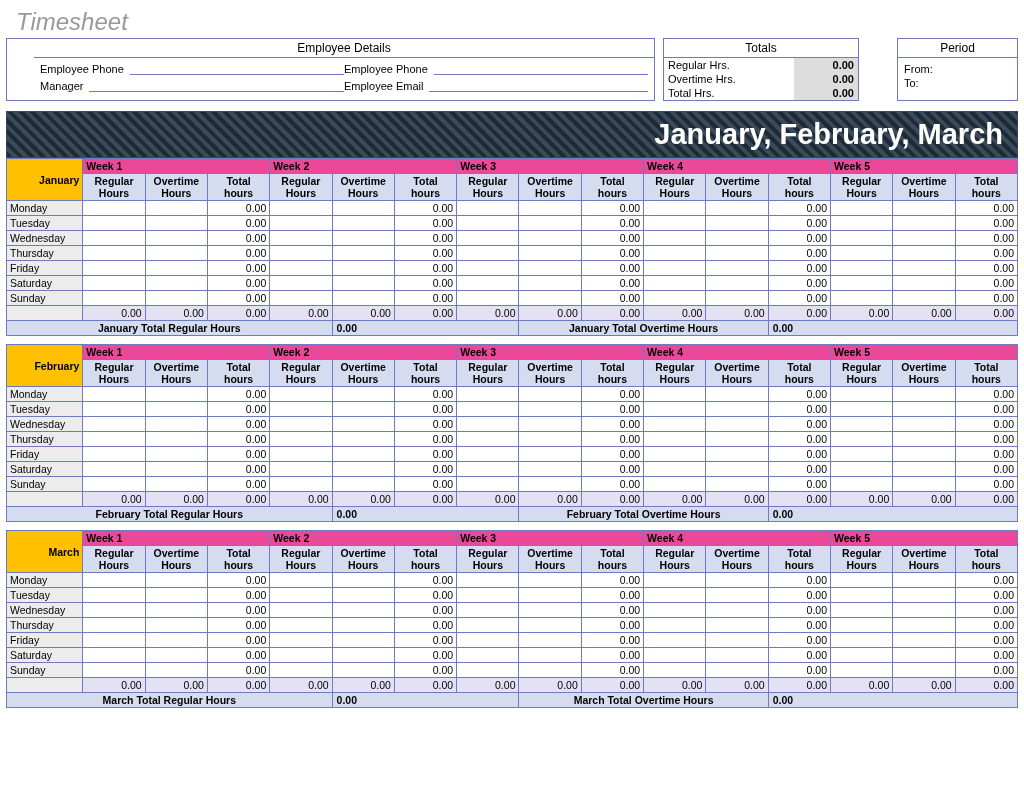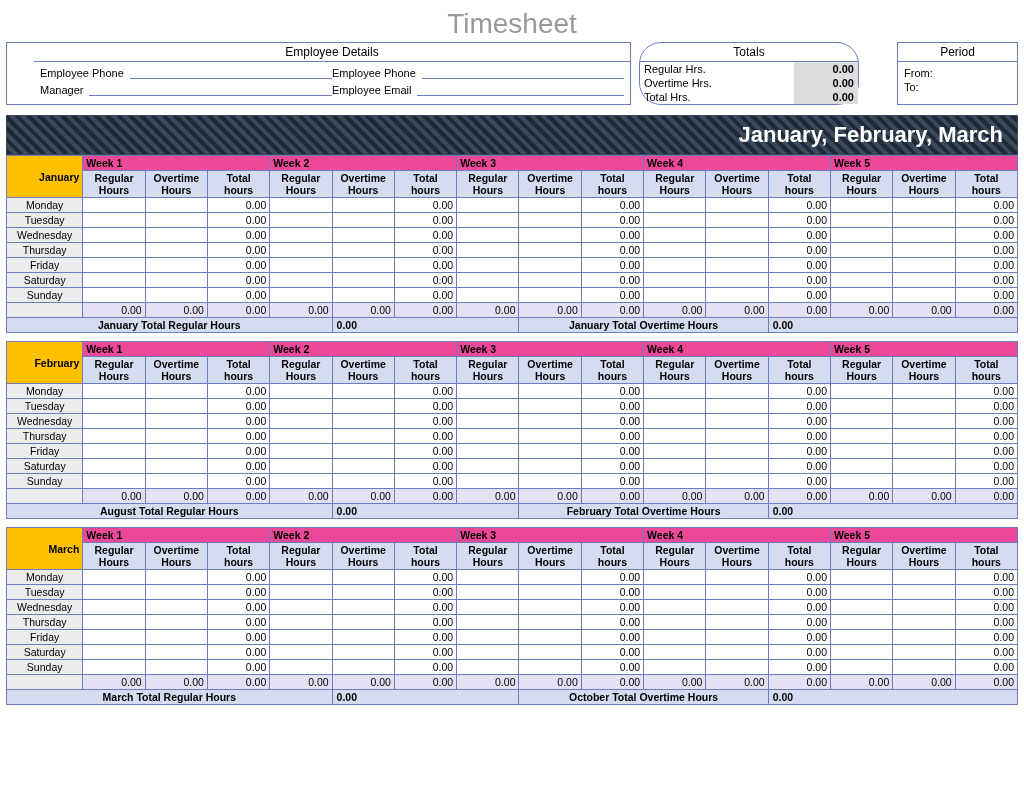--- a/index.html
+++ b/index.html
@@ -6,25 +6,26 @@
     margin: 0;
     padding: 6px;
     font-family: Arial, sans-serif;
     font-size: 11px;
     background: #fff;
     color: #000;
     width: 1024px;
     box-sizing: border-box;
   }
   .title {
-    text-align: center;
-    font-size: 28px;
+    text-align: left;
+    font-size: 24px;
     color: #999;
     padding: 2px 10px;
     font-weight: 400;
+    font-style: italic;
   }
   .top-row {
     display: flex;
     gap: 8px;
     align-items: stretch;
   }
   .box {
     border: 1px solid #6d7bbf;
     box-sizing: border-box;
   }
@@ -33,35 +34,35 @@
     border-bottom: 1px solid #6d7bbf;
     padding: 2px 0;
     font-size: 12px;
   }
   .emp-box { flex: 1; padding-left: 27px; }
   .emp-body { display: flex; padding: 4px 6px; }
   .emp-col { flex: 1; display: flex; flex-direction: column; gap: 4px; }
   .emp-field { display: flex; align-items: flex-end; gap: 6px; }
   .emp-field label { white-space: nowrap; }
   .emp-field .line { flex: 1; border-bottom: 1px solid #6d7bbf; height: 12px; }
-  .totals-box { width: 220px; border-radius: 22px; }
+  .totals-box { width: 196px; }
   .totals-body { display: flex; flex-direction: column; }
   .totals-row { display: flex; }
   .totals-row .lab { flex: 1; padding: 1px 4px; }
   .totals-row .val { width: 56px; text-align: right; padding: 1px 4px; background: #ddd; font-weight: bold; }
   .period-box { width: 121px; margin-left: 30px; }
   .period-body { padding: 4px 6px; }
   .period-body div { padding: 1px 0; }
 
   .banner {
     margin-top: 10px;
     background: #2c3a47;
     background-image: repeating-linear-gradient(45deg, #1e2a36, #1e2a36 4px, #3a4a5a 4px, #3a4a5a 8px);
     color: #fff;
-    font-size: 22px;
+    font-size: 29px;
     font-weight: bold;
     text-align: right;
     padding: 6px 14px;
     border: 1px solid #3a4a5a;
   }
 
   table.month {
     border-collapse: collapse;
     width: 100%;
     table-layout: fixed;
@@ -86,21 +87,21 @@
     text-align: left;
   }
   .sub-head {
     background: #d5dcf0;
     font-weight: bold;
     text-align: center;
     font-size: 10px;
   }
   .day-label {
     background: #ececec;
-    text-align: center;
+    text-align: left;
   }
   .num {
     text-align: right;
   }
   .sum-row td {
     background: #e4e1f5;
     text-align: right;
   }
   .sum-row td.day-corner { background: #ececec; }
   .total-line td {
@@ -558,21 +559,21 @@
           <td>0.00</td>
           <td>0.00</td>
           <td>0.00</td>
           <td>0.00</td>
           <td>0.00</td>
           <td>0.00</td>
           <td>0.00</td>
           <td>0.00</td>
         </tr>
         <tr class="total-line">
-          <td class="lab" colspan="5">August Total Regular Hours</td>
+          <td class="lab" colspan="5">February Total Regular Hours</td>
           <td class="val" colspan="3">0.00</td>
           <td class="lab" colspan="4">February Total Overtime Hours</td>
           <td class="val" colspan="4">0.00</td>
         </tr>
       </tbody>
     </table>
     <table class="month" style="margin-top: 6px;">
       <colgroup>
         <col class="daycol">
         <col class="cell">
@@ -759,18 +760,18 @@
           <td>0.00</td>
           <td>0.00</td>
           <td>0.00</td>
           <td>0.00</td>
           <td>0.00</td>
           <td>0.00</td>
         </tr>
         <tr class="total-line">
           <td class="lab" colspan="5">March Total Regular Hours</td>
           <td class="val" colspan="3">0.00</td>
-          <td class="lab" colspan="4">October Total Overtime Hours</td>
+          <td class="lab" colspan="4">March Total Overtime Hours</td>
           <td class="val" colspan="4">0.00</td>
         </tr>
       </tbody>
     </table>
   </div>
 
 </body></html>

